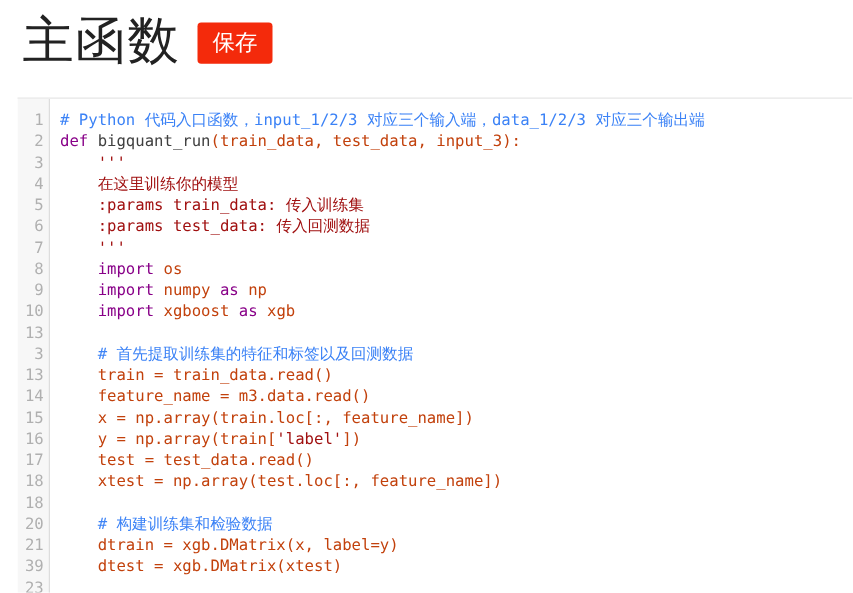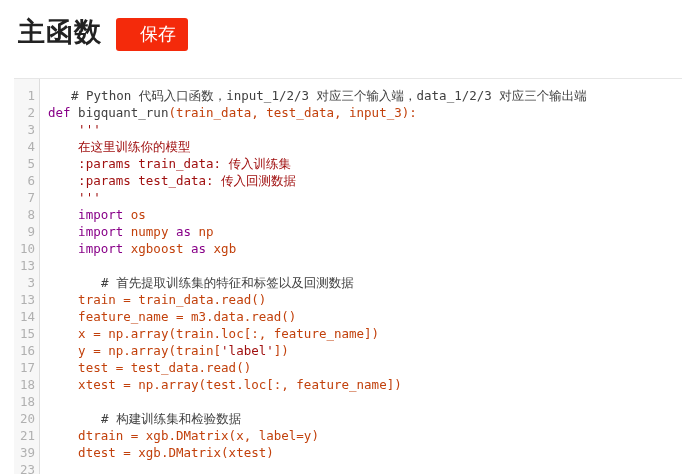--- a/index.html
+++ b/index.html
@@ -18,38 +18,38 @@
   
   .header {
     height: 78px;
     box-sizing: border-box;
     padding: 14px 0 0 18px;
     display: flex;
     align-items: flex-start;
   }
   .page-title {
     font-family: "DejaVu Sans", sans-serif;
-    font-size: 27px;
+    font-size: 41px;
     line-height: 36px;
-    font-weight: 700;
+    font-weight: 400;
     color: #222222;
     letter-spacing: 1px;
     white-space: nowrap;
   }
   .save-button {
     margin-left: 14px;
     margin-top: 4px;
     background: #F42A0B;
     color: #ffffff;
     border: none;
     border-radius: 3px;
     font-family: Liberation Sans, sans-serif;
     font-size: 18px;
     line-height: 20px;
-    padding: 6px 12px 7px 24px;
+    padding: 6px 12px 7px 12px;
     cursor: pointer;
     white-space: nowrap;
   }
 
   
   .editor {
     position: relative;
     margin-left: 14px;
     border-top: 1px solid #e6e6e6;
     height: 396px;
@@ -87,21 +87,21 @@
     color: #000000;
     overflow: hidden;
   }
   .code .ln {
     height: 17px;
     line-height: 17px;
     white-space: pre;
   }
 
   
-  .t-com { color: #404040; margin-left: 23px; }
+  .t-com { color: #3b82f6; }
   .t-str { color: #A01010; }
   .t-kw  { color: #880088; font-weight: normal; }
   .t-fn  { color: #404040; }
   .t-pl  { color: #c2410c; }
 </style>
 </head>
 <body>
 
 <div class="header">
   <div class="page-title">主函数</div>

